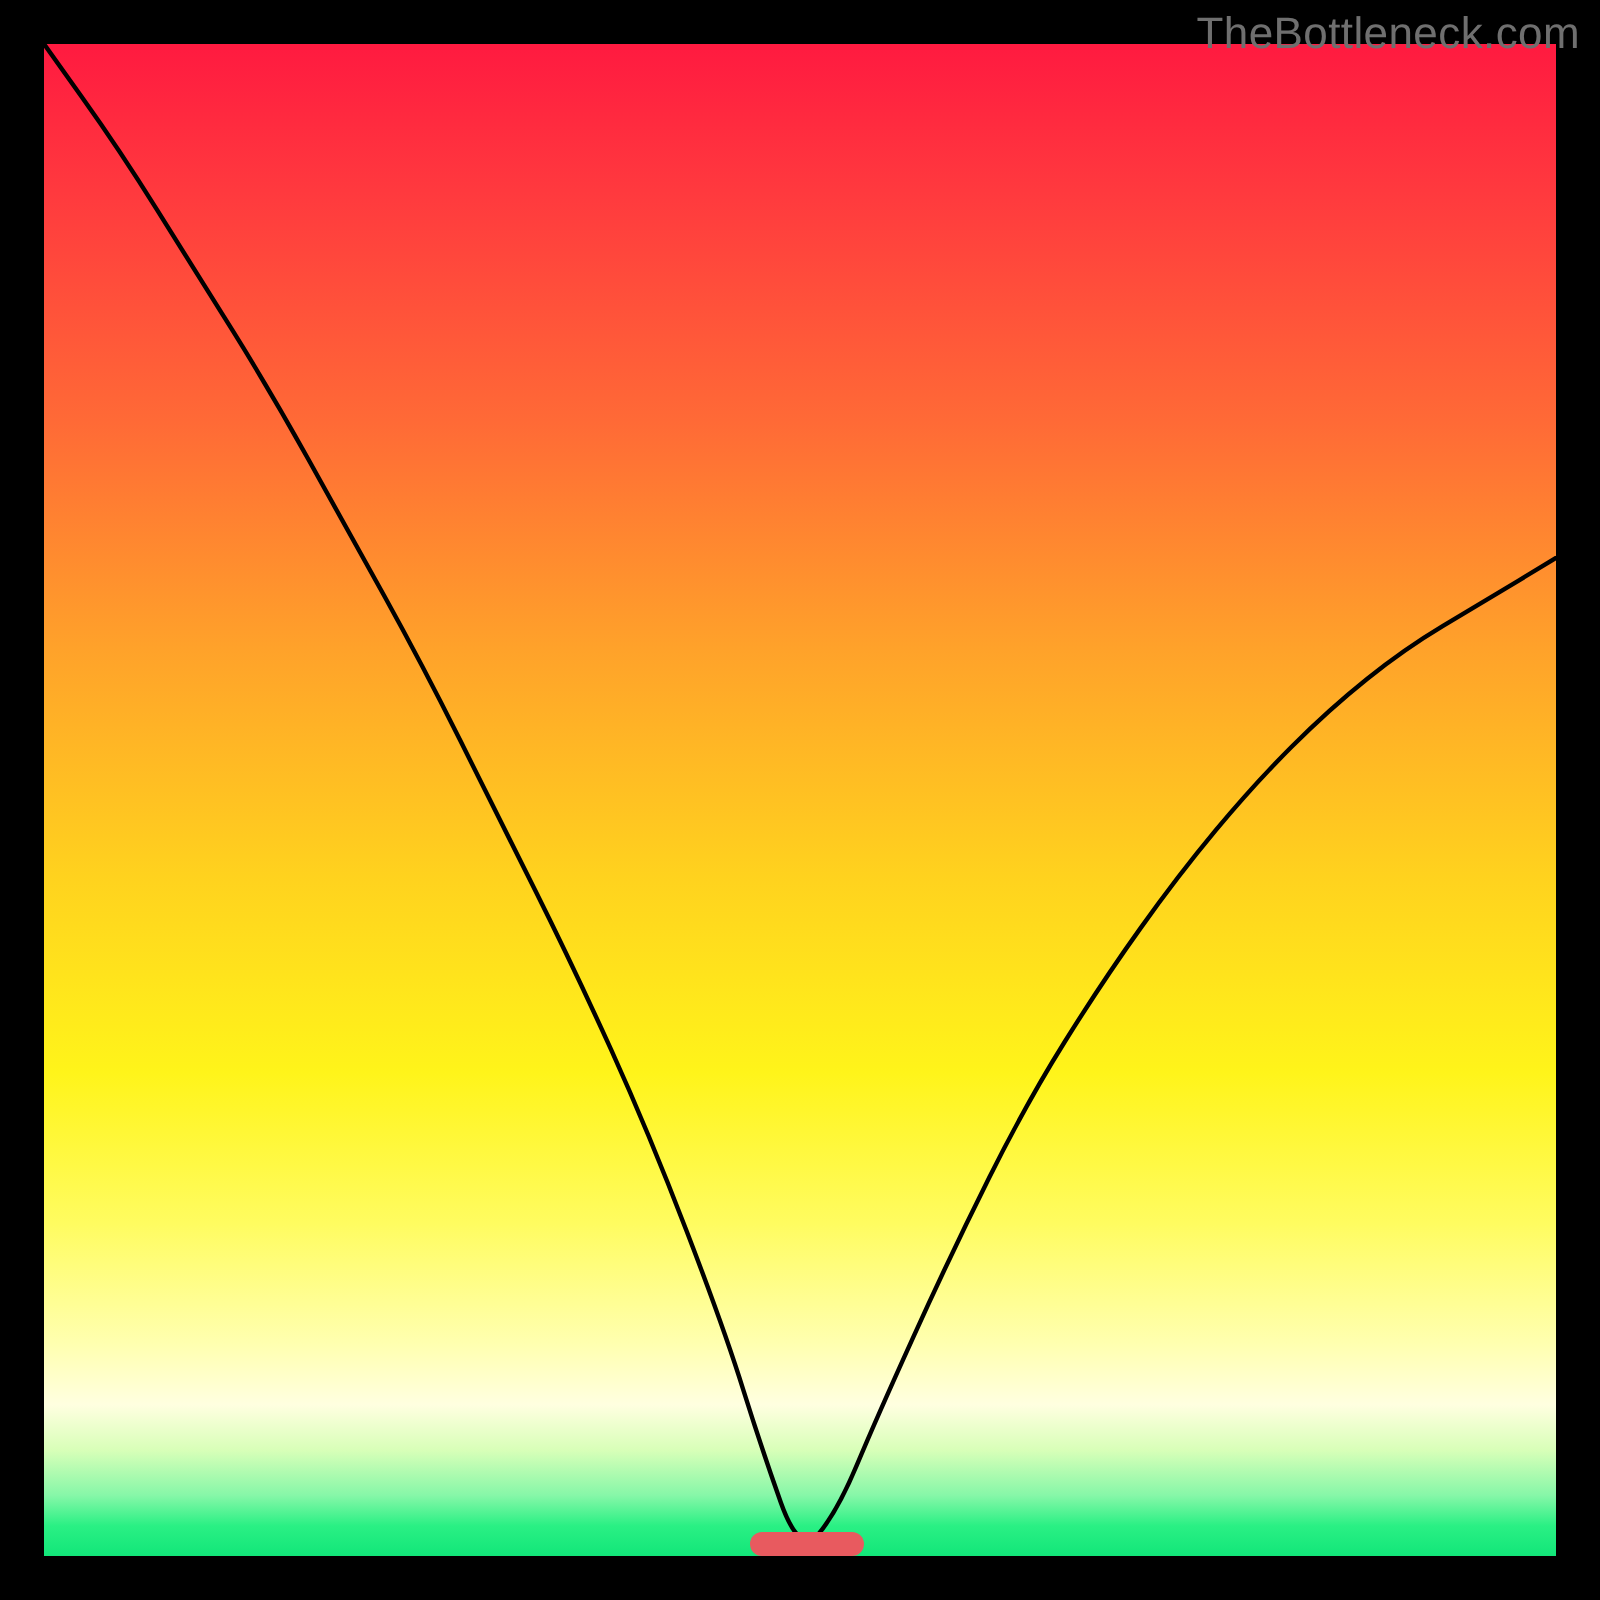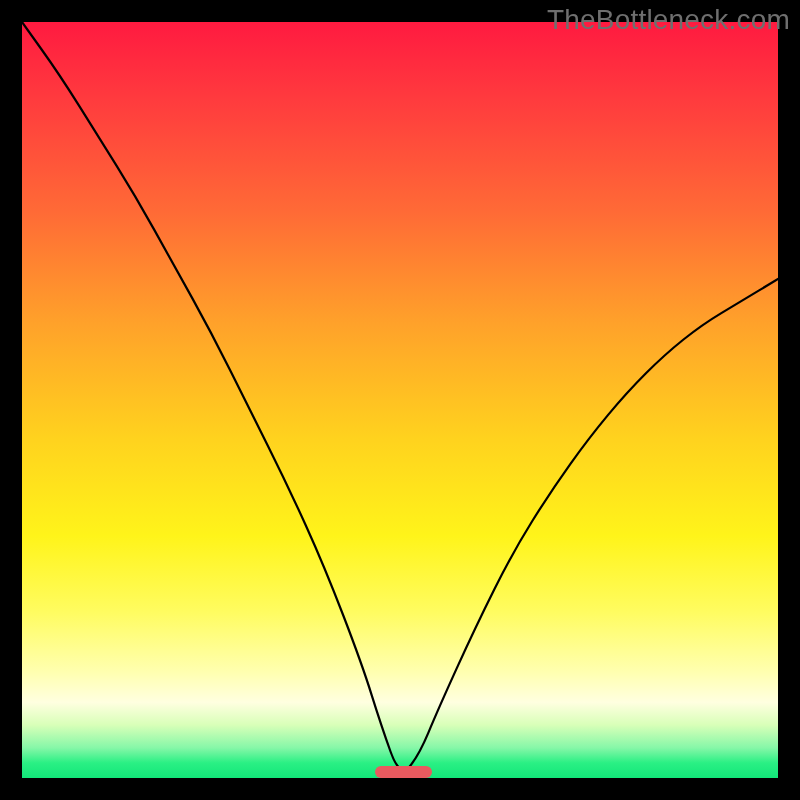--- a/index.html
+++ b/index.html
@@ -14,21 +14,21 @@
   .frame {
     position: relative;
     width: 800px;
     height: 800px;
     background: #000000;
   }
   .watermark {
     position: absolute;
     top: 4px;
     right: 10px;
-    font-size: 28px;
+    font-size: 22px;
     font-weight: 500;
     color: #6f6f6f;
     letter-spacing: 0.2px;
     z-index: 20;
   }
   .plot {
     position: absolute;
     left: 22px;
     top: 22px;
     width: 756px;

